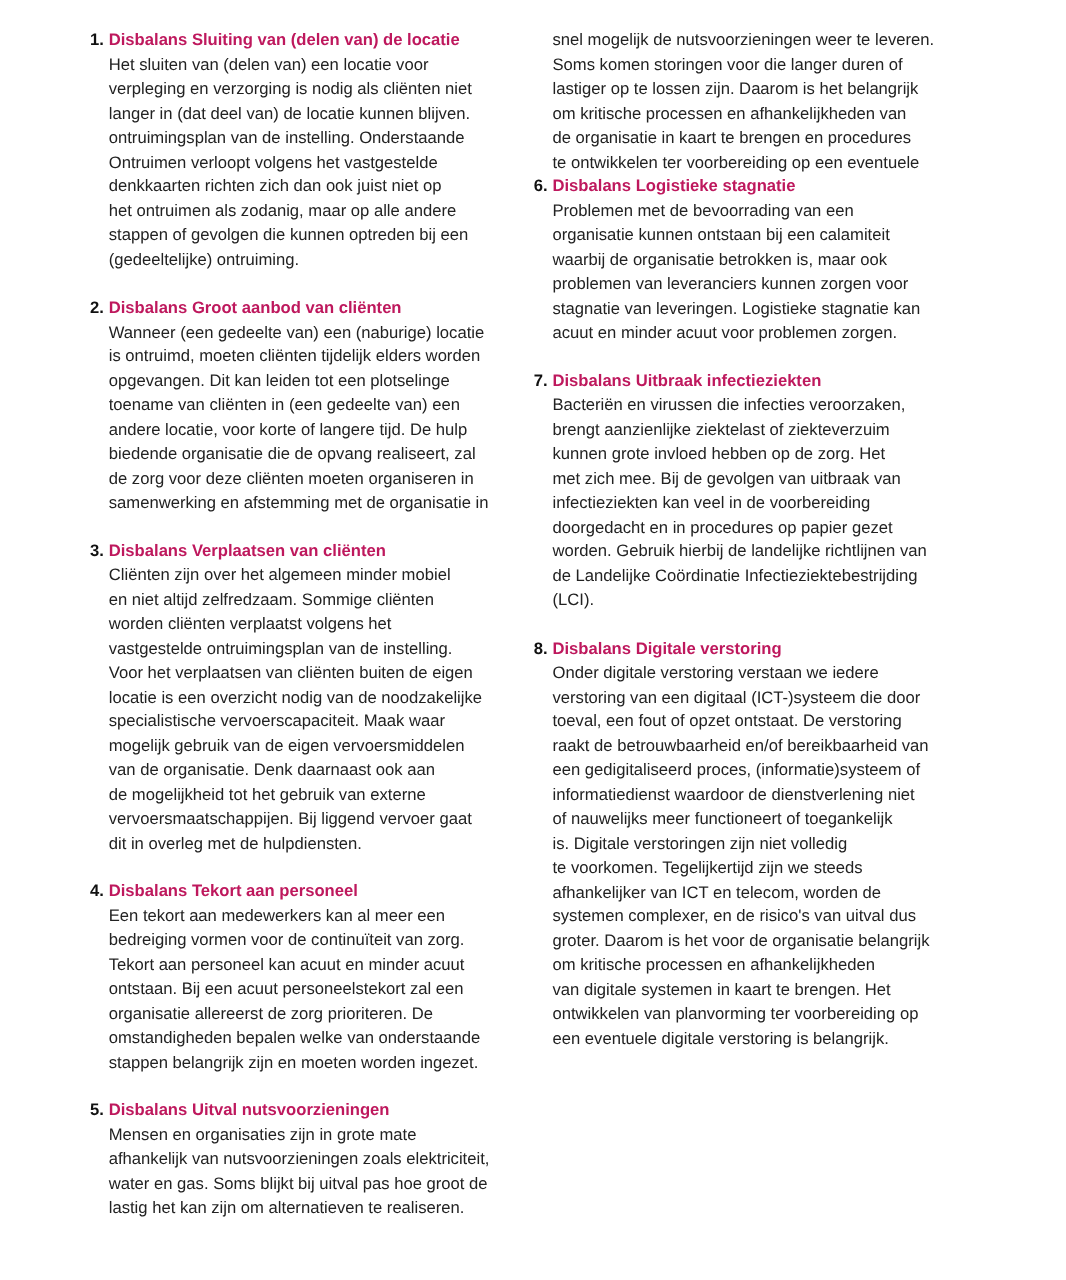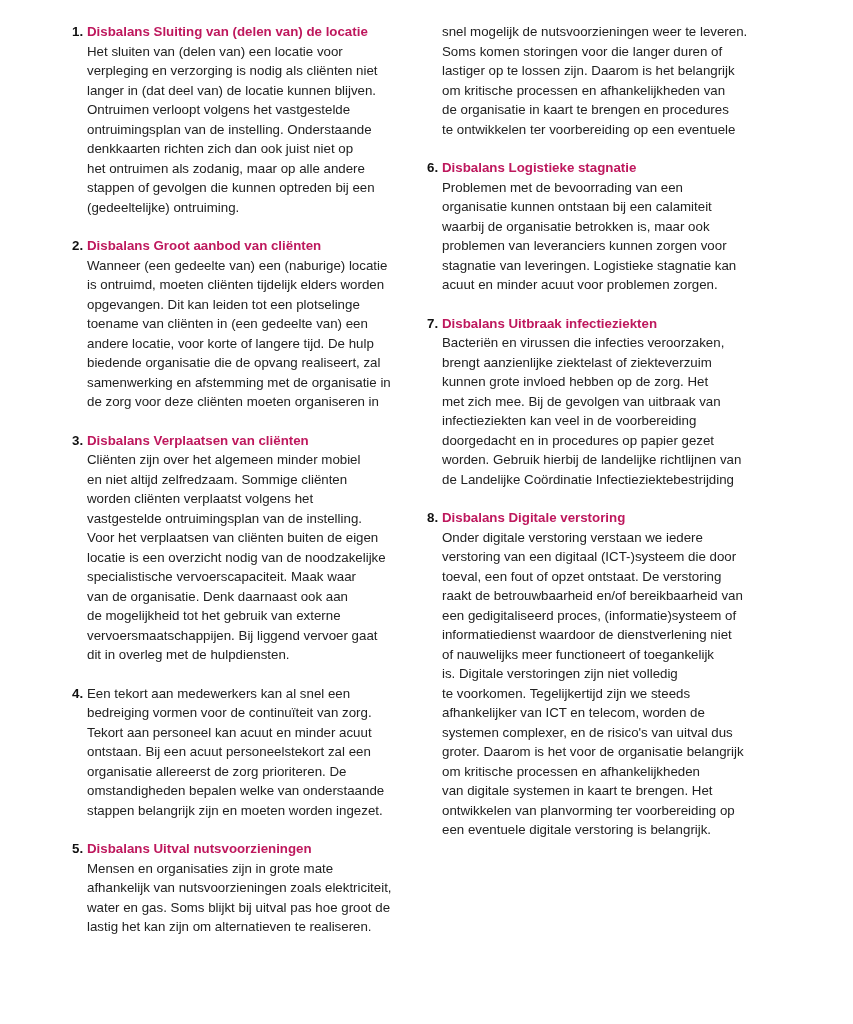--- a/index.html
+++ b/index.html
@@ -46,81 +46,82 @@
       font-size: 13.3px;
       line-height: 19.5px;
       color: #222222;
     }
     .line {
       display: block;
       white-space: nowrap;
     }
     .continuation {
       padding-left: 17px;
-      margin-bottom: 19px;
     }
   </style>
 </head>
 <body>
 
 <div class="column col-left">
 
   <div class="section">
     <span class="section-num">1.</span>
     <div class="section-title">Disbalans Sluiting van (delen van) de locatie</div>
     <div class="section-body">
       <span class="line">Het sluiten van (delen van) een locatie voor</span>
       <span class="line">verpleging en verzorging is nodig als cliënten niet</span>
       <span class="line">langer in (dat deel van) de locatie kunnen blijven.</span>
+      <span class="line">ontruimingsplan van de instelling. Onderstaande</span>
       <span class="line">Ontruimen verloopt volgens het vastgestelde</span>
-      <span class="line">ontruimingsplan van de instelling. Onderstaande</span>
       <span class="line">denkkaarten richten zich dan ook juist niet op</span>
       <span class="line">het ontruimen als zodanig, maar op alle andere</span>
       <span class="line">stappen of gevolgen die kunnen optreden bij een</span>
       <span class="line">(gedeeltelijke) ontruiming.</span>
     </div>
   </div>
 
   <div class="section">
     <span class="section-num">2.</span>
     <div class="section-title">Disbalans Groot aanbod van cliënten</div>
     <div class="section-body">
       <span class="line">Wanneer (een gedeelte van) een (naburige) locatie</span>
       <span class="line">is ontruimd, moeten cliënten tijdelijk elders worden</span>
       <span class="line">opgevangen. Dit kan leiden tot een plotselinge</span>
       <span class="line">toename van cliënten in (een gedeelte van) een</span>
       <span class="line">andere locatie, voor korte of langere tijd. De hulp</span>
       <span class="line">biedende organisatie die de opvang realiseert, zal</span>
+      <span class="line">de zorg voor deze cliënten moeten organiseren in</span>
       <span class="line">samenwerking en afstemming met de organisatie in</span>
-      <span class="line">de zorg voor deze cliënten moeten organiseren in</span>
     </div>
   </div>
 
   <div class="section">
     <span class="section-num">3.</span>
     <div class="section-title">Disbalans Verplaatsen van cliënten</div>
     <div class="section-body">
       <span class="line">Cliënten zijn over het algemeen minder mobiel</span>
       <span class="line">en niet altijd zelfredzaam. Sommige cliënten</span>
       <span class="line">worden cliënten verplaatst volgens het</span>
       <span class="line">vastgestelde ontruimingsplan van de instelling.</span>
       <span class="line">Voor het verplaatsen van cliënten buiten de eigen</span>
       <span class="line">locatie is een overzicht nodig van de noodzakelijke</span>
       <span class="line">specialistische vervoerscapaciteit. Maak waar</span>
+      <span class="line">mogelijk gebruik van de eigen vervoersmiddelen</span>
       <span class="line">van de organisatie. Denk daarnaast ook aan</span>
       <span class="line">de mogelijkheid tot het gebruik van externe</span>
       <span class="line">vervoersmaatschappijen. Bij liggend vervoer gaat</span>
       <span class="line">dit in overleg met de hulpdiensten.</span>
     </div>
   </div>
 
   <div class="section">
     <span class="section-num">4.</span>
-    <div class="section-body">
-      <span class="line">Een tekort aan medewerkers kan al snel een</span>
+    <div class="section-title">Disbalans Tekort aan personeel</div>
+    <div class="section-body">
+      <span class="line">Een tekort aan medewerkers kan al meer een</span>
       <span class="line">bedreiging vormen voor de continuïteit van zorg.</span>
       <span class="line">Tekort aan personeel kan acuut en minder acuut</span>
       <span class="line">ontstaan. Bij een acuut personeelstekort zal een</span>
       <span class="line">organisatie allereerst de zorg prioriteren. De</span>
       <span class="line">omstandigheden bepalen welke van onderstaande</span>
       <span class="line">stappen belangrijk zijn en moeten worden ingezet.</span>
     </div>
   </div>
 
   <div class="section">
@@ -166,20 +167,21 @@
     <div class="section-title">Disbalans Uitbraak infectieziekten</div>
     <div class="section-body">
       <span class="line">Bacteriën en virussen die infecties veroorzaken,</span>
       <span class="line">brengt aanzienlijke ziektelast of ziekteverzuim</span>
       <span class="line">kunnen grote invloed hebben op de zorg. Het</span>
       <span class="line">met zich mee. Bij de gevolgen van uitbraak van</span>
       <span class="line">infectieziekten kan veel in de voorbereiding</span>
       <span class="line">doorgedacht en in procedures op papier gezet</span>
       <span class="line">worden. Gebruik hierbij de landelijke richtlijnen van</span>
       <span class="line">de Landelijke Coördinatie Infectieziektebestrijding</span>
+      <span class="line">(LCI).</span>
     </div>
   </div>
 
   <div class="section">
     <span class="section-num">8.</span>
     <div class="section-title">Disbalans Digitale verstoring</div>
     <div class="section-body">
       <span class="line">Onder digitale verstoring verstaan we iedere</span>
       <span class="line">verstoring van een digitaal (ICT-)systeem die door</span>
       <span class="line">toeval, een fout of opzet ontstaat. De verstoring</span>

